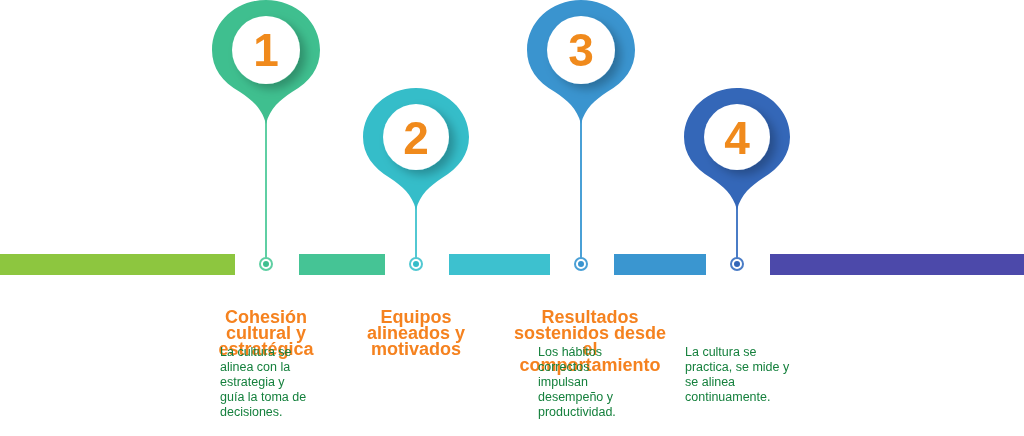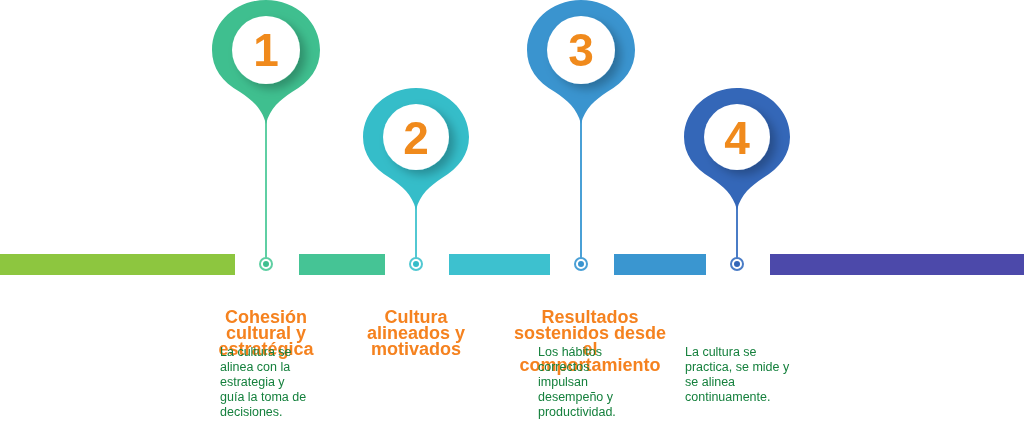--- a/index.html
+++ b/index.html
@@ -95,20 +95,20 @@
       </defs>
       <path d="M53 122 C49 106 39 98 27 90 C10 80 0 66 0 49 C0 22 24 0 53 0 C82 0 106 22 106 49 C106 66 96 80 79 90 C67 98 57 106 53 122 Z" fill="#3467b8"></path>
       <circle cx="53" cy="49" r="33" fill="#ffffff" filter="url(#sh4)"></circle>
     </svg>
     <div class="pin-num" style="top:27px;">4</div>
   </div>
 
   <div class="title" style="left:205px;top:309px;width:122px;">Cohesión cultural y estratégica</div>
   <div class="desc" style="left:220px;top:345px;width:92px;">La cultura se alinea con la estrategia y guía la toma de decisiones.</div>
 
-  <div class="title" style="left:356px;top:309px;width:120px;">Cultura alineados y motivados</div>
+  <div class="title" style="left:356px;top:309px;width:120px;">Equipos alineados y motivados</div>
 
   <div class="title" style="left:505px;top:309px;width:158px;margin-left:6px;">Resultados sostenidos desde el comportamiento</div>
   <div class="desc" style="left:538px;top:345px;width:94px;">Los hábitos correctos impulsan desempeño y productividad.</div>
 
   <div class="desc" style="left:685px;top:345px;width:108px;">La cultura se practica, se mide y se alinea continuamente.</div>
 
 </div>
 
 </body></html>

